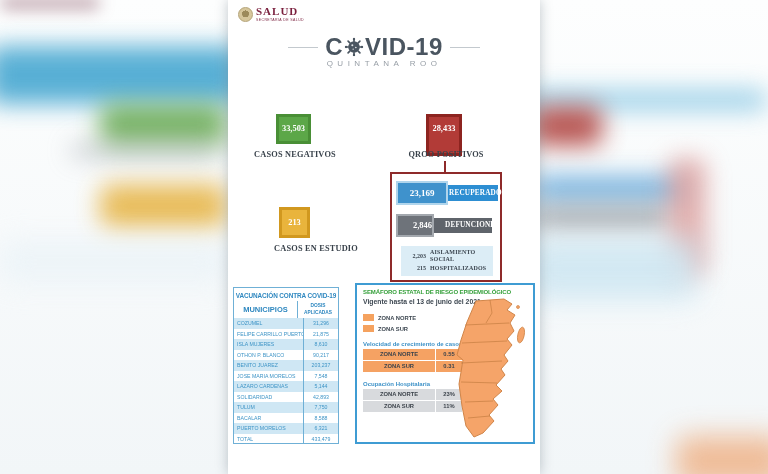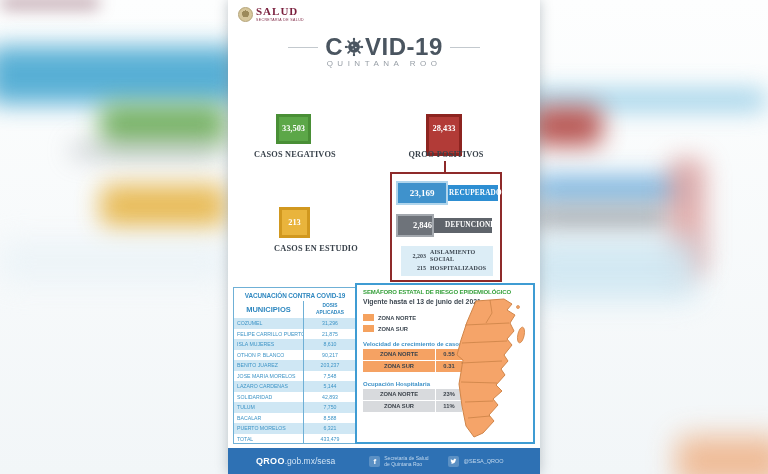--- a/index.html
+++ b/index.html
@@ -68,21 +68,21 @@
   .rec-box { position:absolute; left:167px; top:81px; width:52px; height:24px; background:#3f92cc; border:2px solid #b0d5ec; color:#fff; font-weight:bold; font-size:9px; line-height:20px; text-align:center; }
   .def-bar { position:absolute; left:176px; top:118px; width:87px; height:15px; background:#5f646b; color:#fff; font-weight:bold; font-size:7.2px; line-height:15px; padding-left:40px; letter-spacing:.2px; }
   .def-box { position:absolute; left:167px; top:114px; width:38px; height:23px; background:#6e737a; border:2px solid #a3a8ae; color:#fff; font-weight:bold; font-size:8.5px; line-height:19px; text-align:right; }
   .aisl { position:absolute; left:172px; top:146px; width:92px; height:30px; background:#dcedf6; padding:3px 5px; color:#3c4650; }
   .aisl-row { display:flex; align-items:center; margin-bottom:2px; }
   .aisl-num { width:20px; text-align:right; font-weight:bold; font-size:6px; }
   .aisl-lbl { padding-left:4px; font-size:6px; line-height:1.15; font-weight:bold; letter-spacing:.2px; }
 
   
   .panels { position:absolute; left:0; top:283px; width:100%; height:165px; }
-  .vac { position:absolute; left:5px; top:4px; width:124px; height:157px; border:1px solid #6fb0d6; background:#fff; }
+  .vac { position:absolute; left:5px; top:4px; width:106px; height:157px; border:1px solid #6fb0d6; background:#fff; }
   .vac-title { text-align:center; font-size:6.4px; font-weight:bold; color:#2f88c0; margin-top:4px; letter-spacing:-.1px; }
   .vac-head { display:flex; height:17px; margin-top:2px; }
   .vac-head .c1 { width:70px; border-right:1px solid #6fb0d6; font-size:7.5px; font-weight:bold; color:#2f88c0; text-align:center; line-height:17px; }
   .vac-head .c2 { flex:1; font-size:4.8px; color:#2f88c0; font-weight:bold; text-align:center; display:flex; flex-direction:column; justify-content:center; line-height:1.3; }
   .vrow { display:flex; height:10.5px; font-size:5.2px; color:#3e94c6; }
   .vrow .c1 { width:70px; border-right:1px solid #6fb0d6; padding-left:3px; line-height:10.5px; white-space:nowrap; overflow:hidden; }
   .vrow .c2 { flex:1; text-align:center; line-height:10.5px; }
   .vrow.alt { background:#cfe7f4; }
 
   .sem { position:absolute; left:127px; top:0; width:180px; height:161px; border:2px solid #3f9cd3; background:#fff; }
@@ -295,35 +295,15 @@
               <path d="M15,104 L43,103"></path>
               <path d="M18,120 L40,118"></path>
             </g>
             <ellipse cx="71" cy="37" rx="3.2" ry="8" transform="rotate(12 71 37)" fill="#F5A469" stroke="#D08549" stroke-width="0.8"></ellipse>
             <circle cx="68" cy="9" r="1.5" fill="#F5A469" stroke="#D08549" stroke-width="0.7"></circle>
           </svg>
         </div>
       </div>
     </div>
 
-    <div class="pfooter">
-      <div class="site">
-        <b>QROO</b><span>.gob.mx/sesa</span>
-      </div>
-      <div class="social">
-        <div class="sicon">f</div>
-        <div class="stext">
-          <div>Secretaría de Salud</div>
-          <div>de Quintana Roo</div>
-        </div>
-      </div>
-      <div class="social tw">
-        <div class="sicon">
-          <svg width="7" height="7" viewBox="0 0 10 10">
-              <path d="M1,7.5 C2.5,8.5 5.5,8.3 7,6 C8,4.5 8.2,3 8.2,2.4 L9.2,1.2 L8,1.5 C7.5,0.8 6.3,0.7 5.6,1.4 C5,2 5,2.8 5.2,3.3 C3.5,3.2 2.2,2.4 1.3,1.3 C0.8,2.5 1.2,3.5 2,4.1 L1,3.9 C1.1,5 1.8,5.7 2.7,5.9 L1.8,6 C2.2,6.8 2.9,7.2 1,7.5 Z" fill="#fff"></path>
-            </svg>
-        </div>
-        <div class="stext" style="font-size:5.5px;">@SESA_QROO</div>
-      </div>
-    </div>
 
   </div>
 </div>
 
 </body></html>

